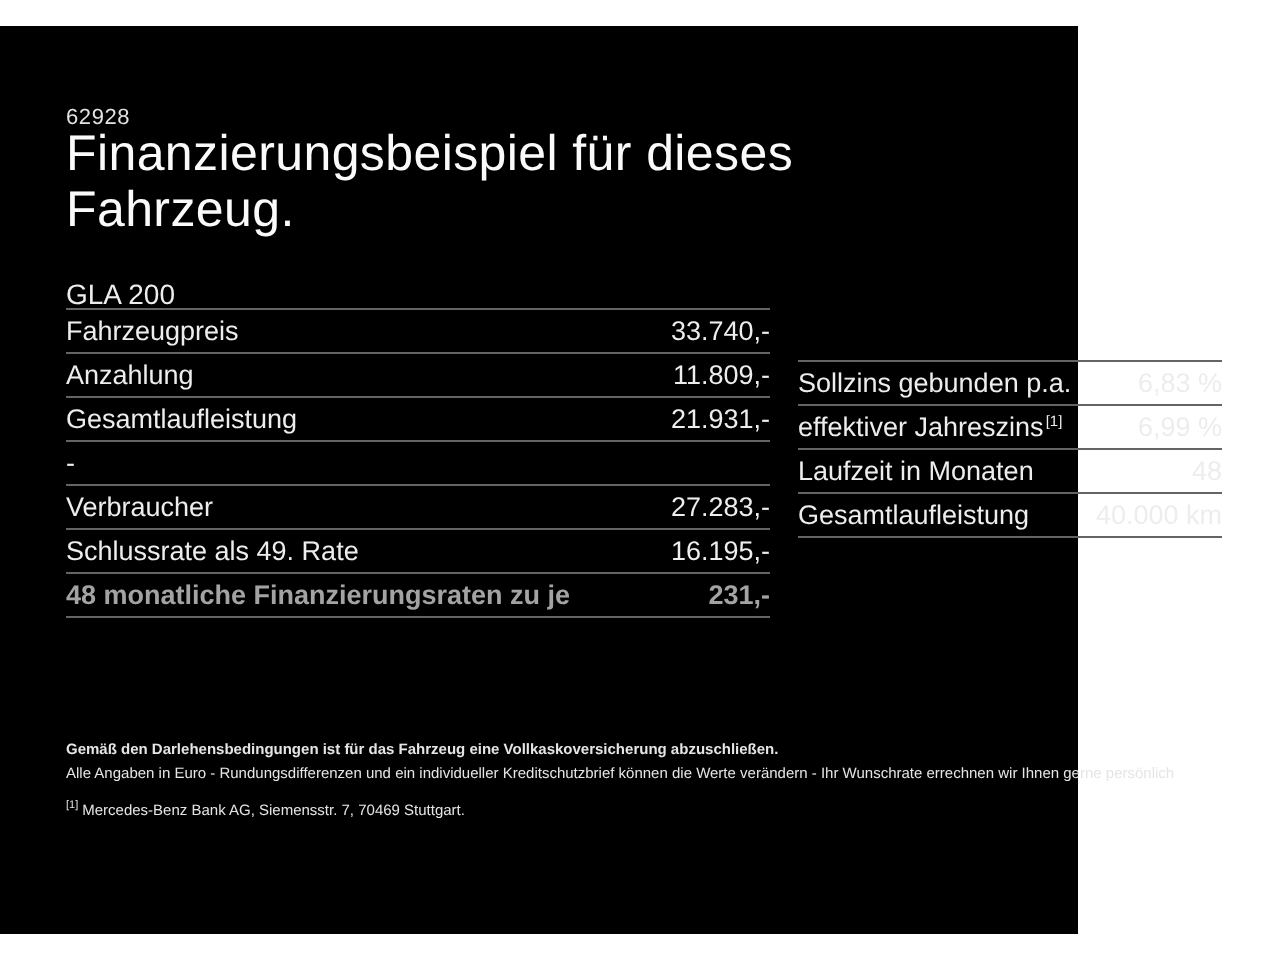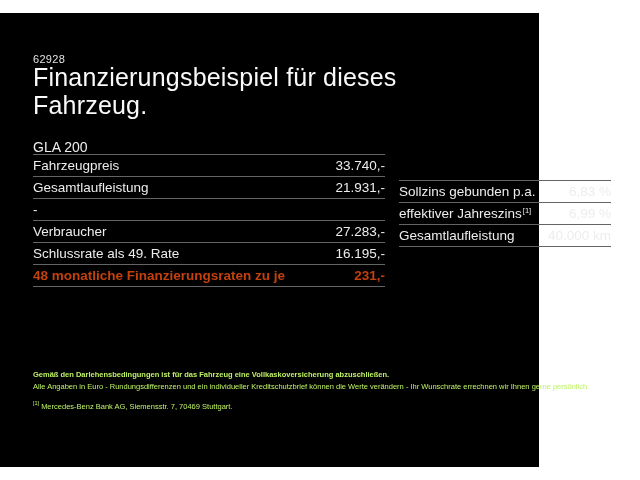--- a/index.html
+++ b/index.html
@@ -46,27 +46,27 @@
   .table .row{
     display:flex; justify-content:space-between; align-items:center;
     height:22px;
     border-bottom:1px solid var(--divider);
     gap:26px;
   }
   .table .lbl{white-space:nowrap;}
   .table .val{white-space:nowrap; text-align:right;}
   .table.left{ left:33px; top:141px; width:352px; }
   .table.right{ left:399px; top:141px; width:212px;margin-top:26px; }
-  .row.bold-row .lbl, .row.bold-row .val{ font-weight:700; color:#c2410c; }
+  .row.bold-row .lbl, .row.bold-row .val{ font-weight:700; color:#a3a3a3; }
   sup.fn{
     font-size:7.5px; vertical-align:super; line-height:0; margin-left:1px;
   }
   .footer{
     position:absolute; left:33px; top:356px; width:590px;
-    color:#bef264;
+    color:#e5e5e5;
   }
   .footer p{
     font-size:7.5px; line-height:12px; white-space:nowrap; font-weight:400;
   }
   .footer p.bold{ font-weight:700; }
   .footer p.footnote{ margin-top:4px; }
   .footer p.footnote sup{ font-size:5.5px; vertical-align:super; margin-right:2px; }
 </style>
 </head>
 <body>
@@ -76,20 +76,24 @@
   <div class="ref">62928</div>
 
   <h1 class="title">Finanzierungsbeispiel für dieses Fahrzeug.</h1>
 
   <div class="model">GLA 200</div>
 
   <div class="table left">
     <div class="row">
       <span class="lbl">Fahrzeugpreis</span>
       <span class="val">33.740,-</span>
+    </div>
+    <div class="row">
+      <span class="lbl">Anzahlung</span>
+      <span class="val">11.809,-</span>
     </div>
     <div class="row">
       <span class="lbl">Gesamtlaufleistung</span>
       <span class="val">21.931,-</span>
     </div>
     <div class="row">
       <span class="val">-</span>
     </div>
     <div class="row">
       <span class="lbl">Verbraucher</span>
@@ -108,20 +112,24 @@
   <div class="table right">
     <div class="row">
       <span class="lbl">Sollzins gebunden p.a.</span>
       <span class="val">6,83 %</span>
     </div>
     <div class="row">
       <span class="lbl"><span>effektiver Jahreszins</span><sup class="fn">[1]</sup></span>
       <span class="val">6,99 %</span>
     </div>
     <div class="row">
+      <span class="lbl">Laufzeit in Monaten</span>
+      <span class="val">48</span>
+    </div>
+    <div class="row">
       <span class="lbl">Gesamtlaufleistung</span>
       <span class="val">40.000 km</span>
     </div>
   </div>
 
   <div class="footer">
     <p class="bold">Gemäß den Darlehensbedingungen ist für das Fahrzeug eine Vollkaskoversicherung abzuschließen.</p>
     <p>Alle Angaben in Euro - Rundungsdifferenzen und ein individueller Kreditschutzbrief können die Werte verändern - Ihr Wunschrate errechnen wir Ihnen gerne persönlich</p>
     <p class="footnote"><sup>[1]</sup><span>Mercedes-Benz Bank AG, Siemensstr. 7, 70469 Stuttgart.</span></p>
   </div>

